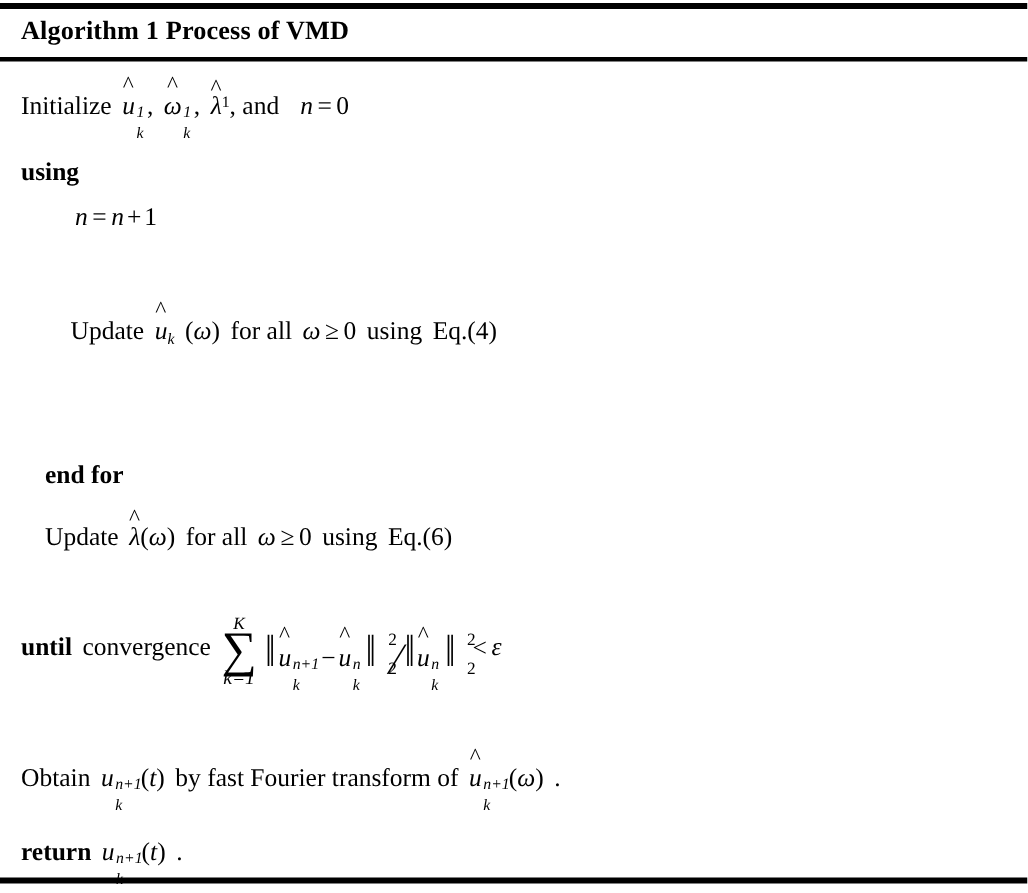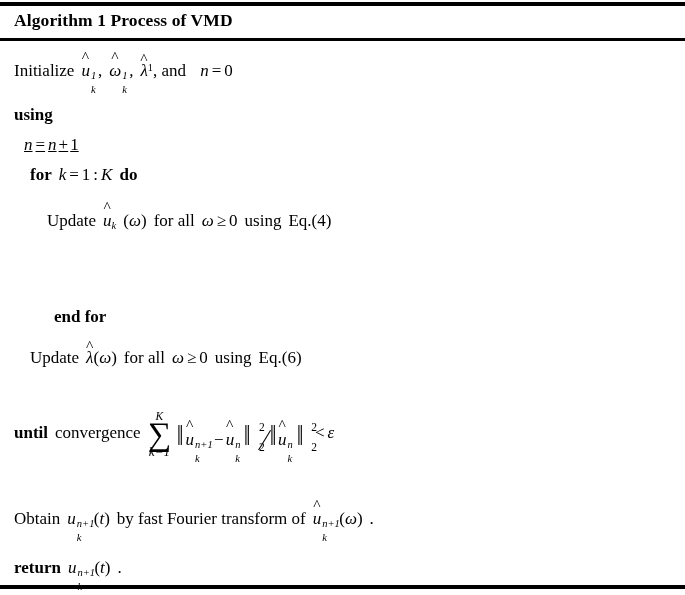--- a/index.html
+++ b/index.html
@@ -51,25 +51,25 @@
     position: absolute;
     white-space: nowrap;
     font-size: 17px;
     line-height: 22px;
   }
   .kw { font-weight: bold; }
 
   
   .l-init     { left: 14px; top: 60px; }
   .l-repeat   { left: 14px; top: 104px; }
-  .l-incr     { left: 24px; top: 134px; text-decoration: underline; }
+  .l-incr     { left: 50px; top: 134px; }
   .l-for      { left: 30px; top: 164px; }
   .l-upd-u    { left: 47px; top: 210px; }
   .l-upd-w    { left: 47px; top: 261px; }
-  .l-endfor   { left: 30px; top: 306px; margin-left: 24px; }
+  .l-endfor   { left: 30px; top: 306px; }
   .l-upd-l    { left: 30px; top: 347px; }
   .l-until    { left: 14px; top: 420px; }
   .l-obtain   { left: 14px; top: 508px; }
   .l-return   { left: 14px; top: 557px; }
 
   
   .mi { font-style: italic; }
   .mo { font-style: normal; padding: 0 2px; }
   .mrel { font-style: normal; padding: 0 3px; }
 
@@ -217,23 +217,20 @@
   </div>
 
   <div class="line l-repeat">
     <span class="kw">using</span>
   </div>
 
   <div class="line l-incr">
     <span class="mi">n</span><span class="mrel">=</span><span class="mi">n</span><span class="mo">+</span><span>1</span>
   </div>
 
-  <div class="line l-for">
-    <span class="kw">for</span><span class="sp-wide"></span><span class="mi">k</span><span class="mrel">=</span><span>1</span><span class="mrel">:</span><span class="mi">K</span><span class="sp-wide"></span><span class="kw">do</span>
-  </div>
 
   <div class="line l-upd-u">
     <span>Update</span><span class="sp-wide"></span><span class="hat"><span class="hat-mark">^</span><span class="mi">u</span></span><sub class="mi">k</sub><span class="sp-wide"></span><span>(</span><span class="mi">ω</span><span>)</span><span class="sp-wide"></span><span>for all</span><span class="sp-wide"></span><span class="mi">ω</span><span class="mrel">≥</span><span>0</span><span class="sp-wide"></span><span>using</span><span class="sp-wide"></span><span>Eq.(4)</span>
   </div>
 
 
   <div class="line l-endfor">
     <span class="kw">end for</span>
   </div>
 

